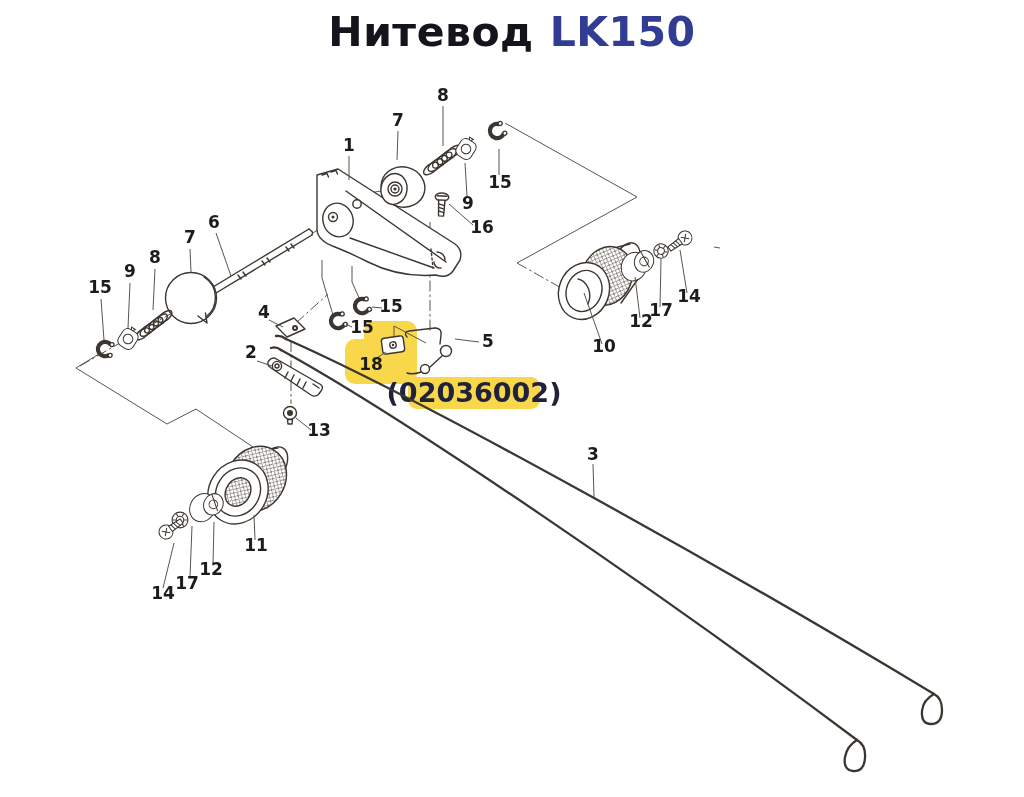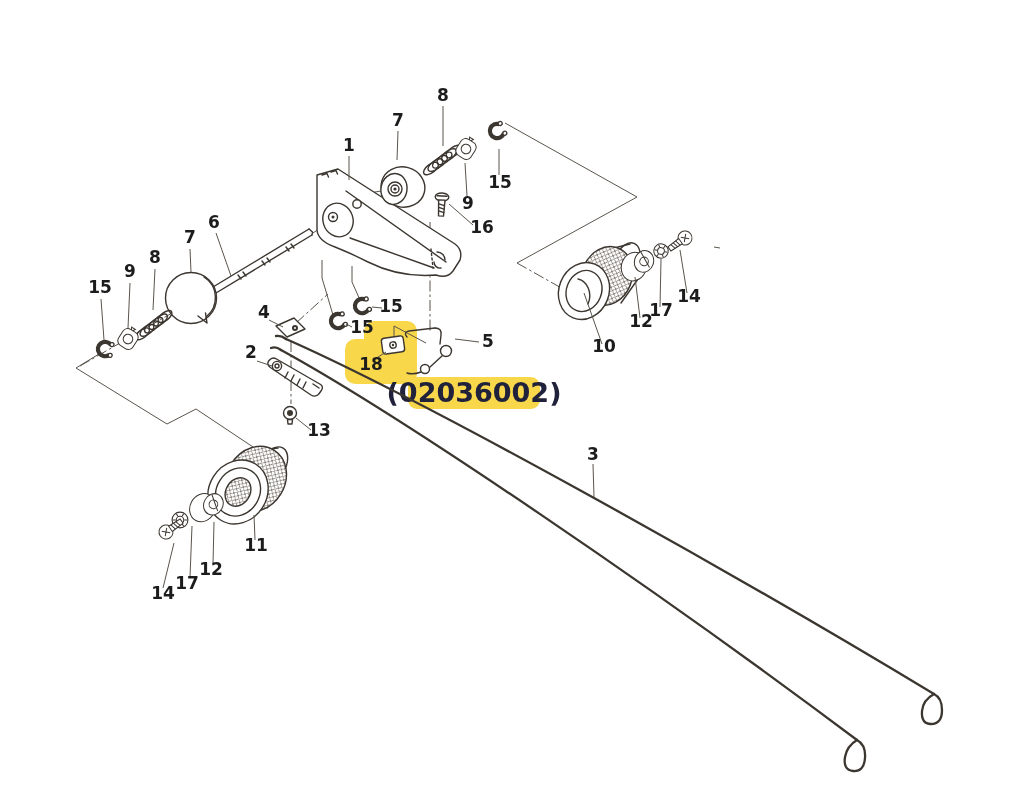--- a/index.html
+++ b/index.html
@@ -17,20 +17,21 @@
   .dots{stroke-dasharray:2 2.5;}
   .wire{fill:none;stroke:var(--line,#3c3630);stroke-width:2.3;stroke-linecap:round;}
   .lbl{font-family:"DejaVu Sans",sans-serif;font-size:17px;font-weight:600;fill:var(--label-text,#1c1c1c);text-anchor:middle;}
   .hl{fill:var(--highlight,#f8d74b);}
   .hltxt{font-family:"DejaVu Sans",sans-serif;font-size:27px;font-weight:700;fill:var(--highlight-text,#20213a);text-anchor:middle;}
 </style>
 </head>
 <body>
 
 <div class="stage">
+  <h1 class="title"><span class="name">Нитевод</span><span class="model">LK150</span></h1>
 
   <svg width="1024" height="797" viewBox="0 0 1024 797">
     <defs>
       <pattern id="knurl" width="5" height="5" patternUnits="userSpaceOnUse">
         <rect width="5" height="5" fill="#ffffff"></rect>
         <path d="M0,5 L5,0 M0,0 L5,5" stroke="#6b645b" stroke-width="0.8" fill="none"></path>
       </pattern>
       <g id="eclip" stroke="#3c3630" fill="none">
         <path d="M4.8,-5.4 A7.2,7.2 0 1 0 5.8,4.4" stroke-width="4.2"></path>
         <circle cx="5.6" cy="-6" r="2" fill="#fff" stroke-width="1.3"></circle>

